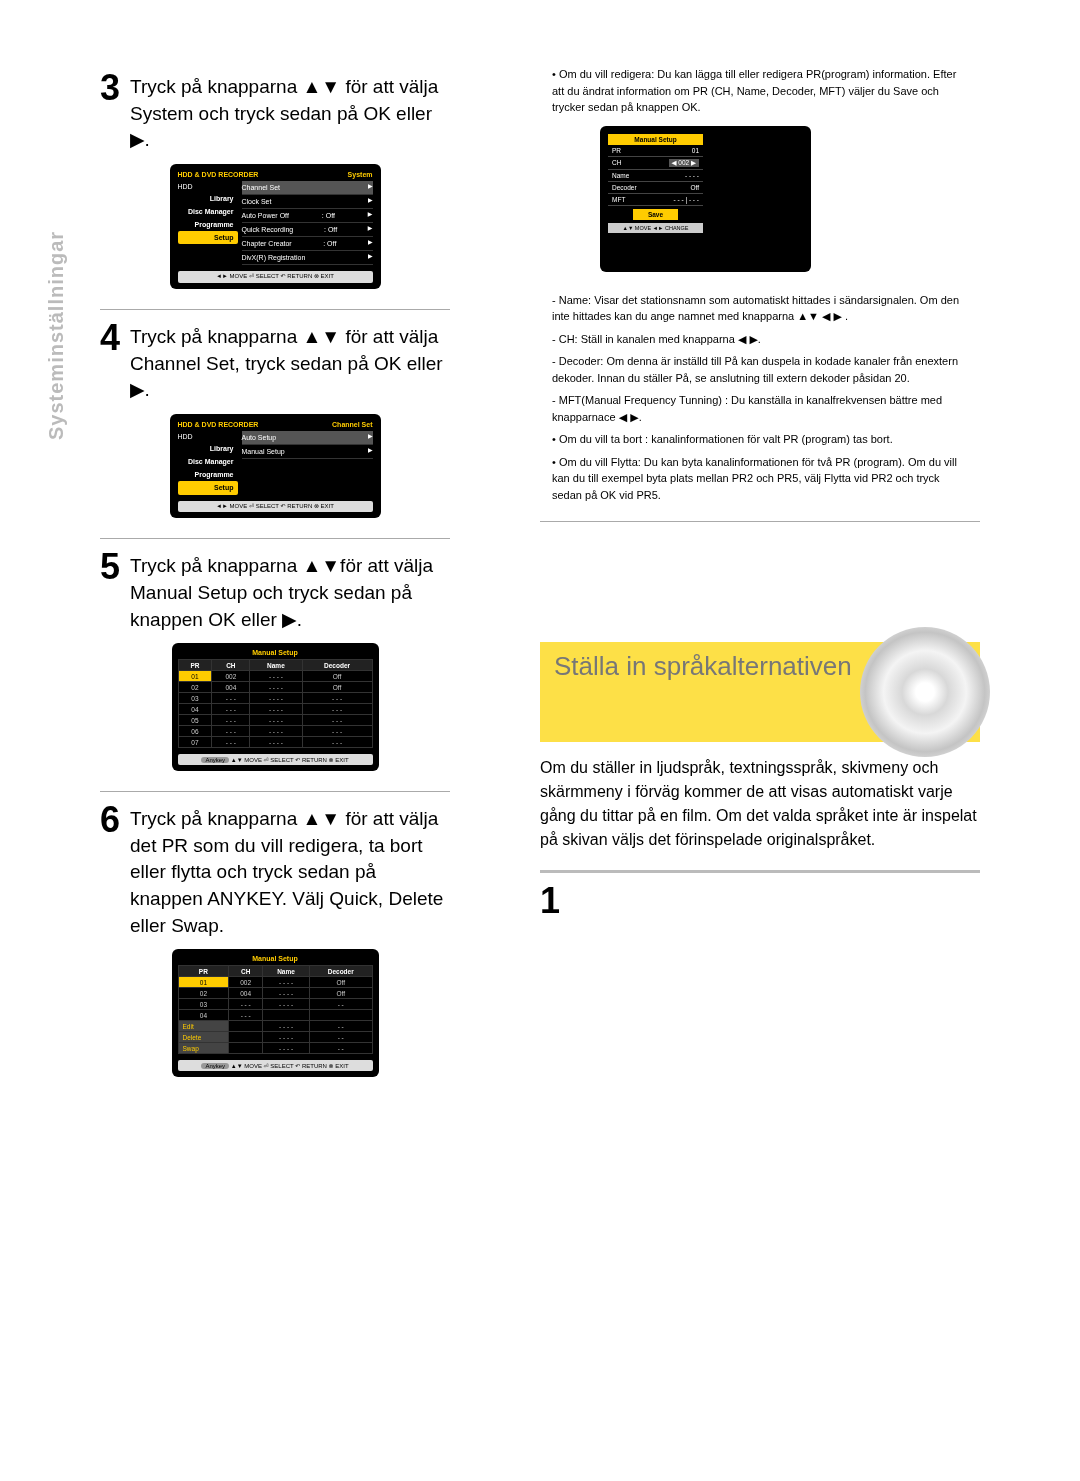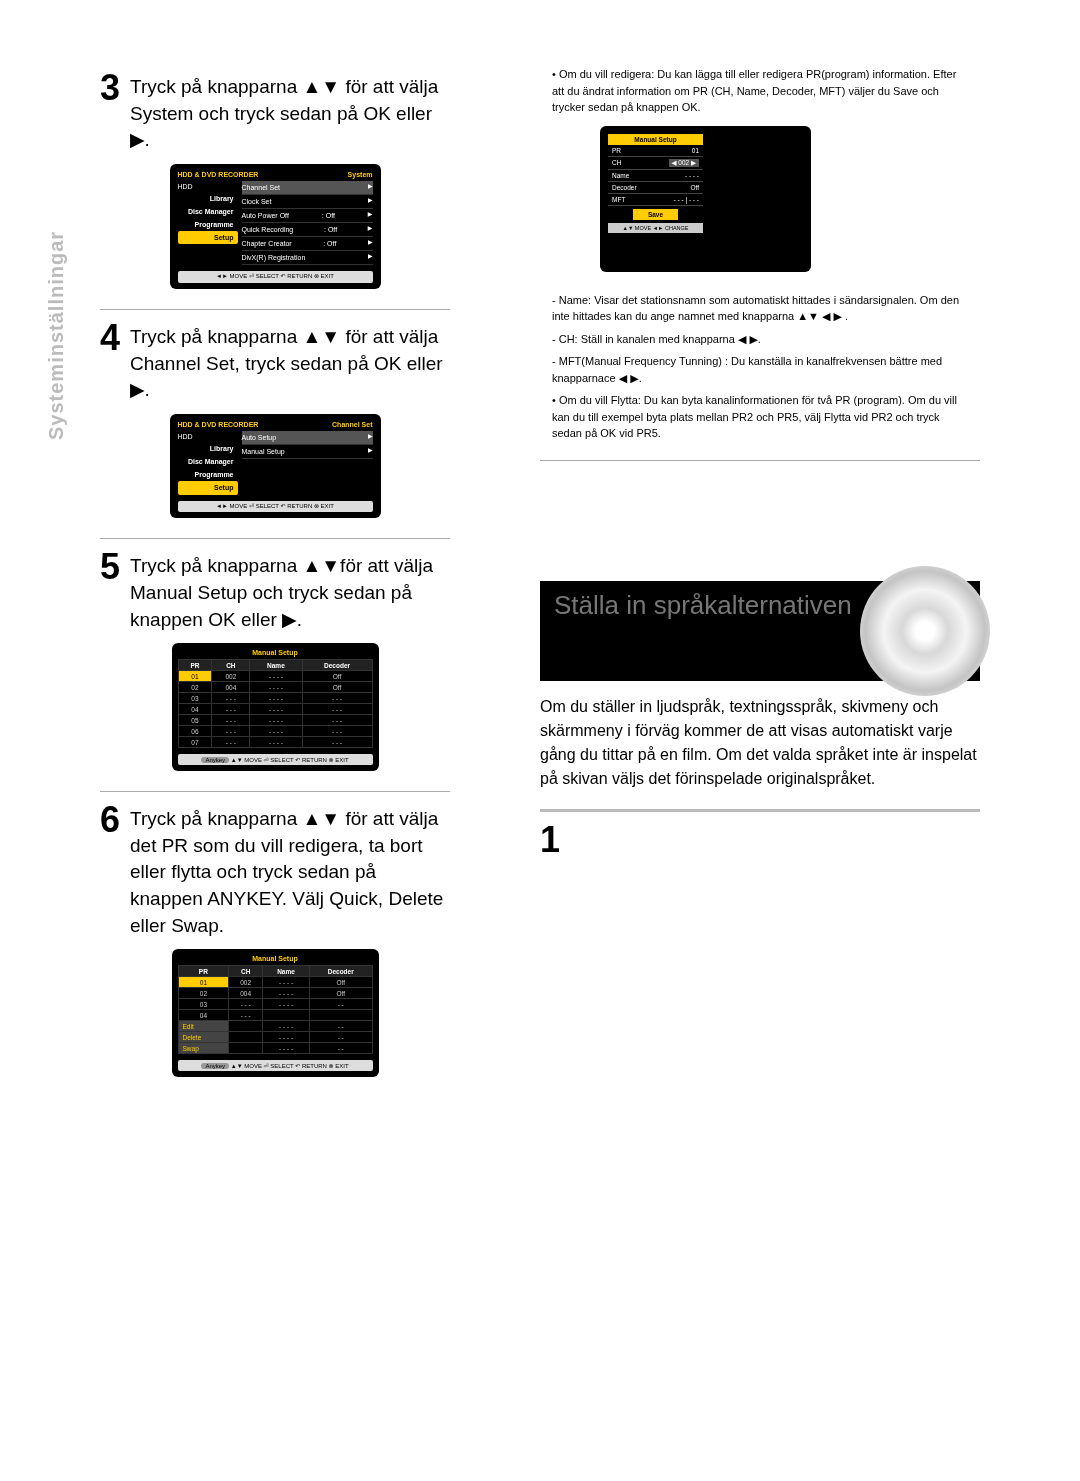--- a/index.html
+++ b/index.html
@@ -230,21 +230,21 @@
   .footer {
     clear: both;
     padding-top: 60px;
     font-size: 15px;
   }
   .footer b {
     font-weight: bold;
   }
   .heading-band {
     position: relative;
-    background: #000000;
+    background: #fde047;
     padding: 10px 14px;
     height: 80px;
     margin-top: 120px;
   }
   .heading-band h2 {
     font-size: 26px;
     font-weight: normal;
     color: #777;
     margin: 0;
     line-height: 1.15;
@@ -526,21 +526,23 @@
             <span>- - - | - - -</span>
           </div>
         <div class="si-save">Save</div>
         <div class="si-foot">▲▼ MOVE    ◄► CHANGE</div>
       </div>
     </div>
 
     <div class="bullets">
       <div class="b">- Name: Visar det stationsnamn som automatiskt hittades i sändarsignalen. Om den inte hittades kan du ange namnet med knapparna ▲▼ ◀ ▶ .</div>
       <div class="b">- CH: Ställ in kanalen med knapparna ◀ ▶.</div>
+      <div class="b">- Decoder: Om denna är inställd till På kan duspela in kodade kanaler från enextern dekoder. Innan du ställer På, se anslutning till extern dekoder påsidan 20.</div>
       <div class="b">- MFT(Manual Frequency Tunning) : Du kanställa in kanalfrekvensen bättre med knapparnace ◀ ▶.</div>
+      <div class="b">• Om du vill ta bort : kanalinformationen för valt PR (program) tas bort.</div>
       <div class="b">• Om du vill Flytta: Du kan byta kanalinformationen för två PR (program). Om du vill kan du till exempel byta plats mellan PR2 och PR5, välj Flytta vid PR2 och tryck sedan på OK vid PR5.</div>
     </div>
 
     <hr class="hr">
 
     <div class="heading-band">
       <div class="disc-bg"></div>
       <h2>Ställa in språkalternativen</h2>
     </div>
 

